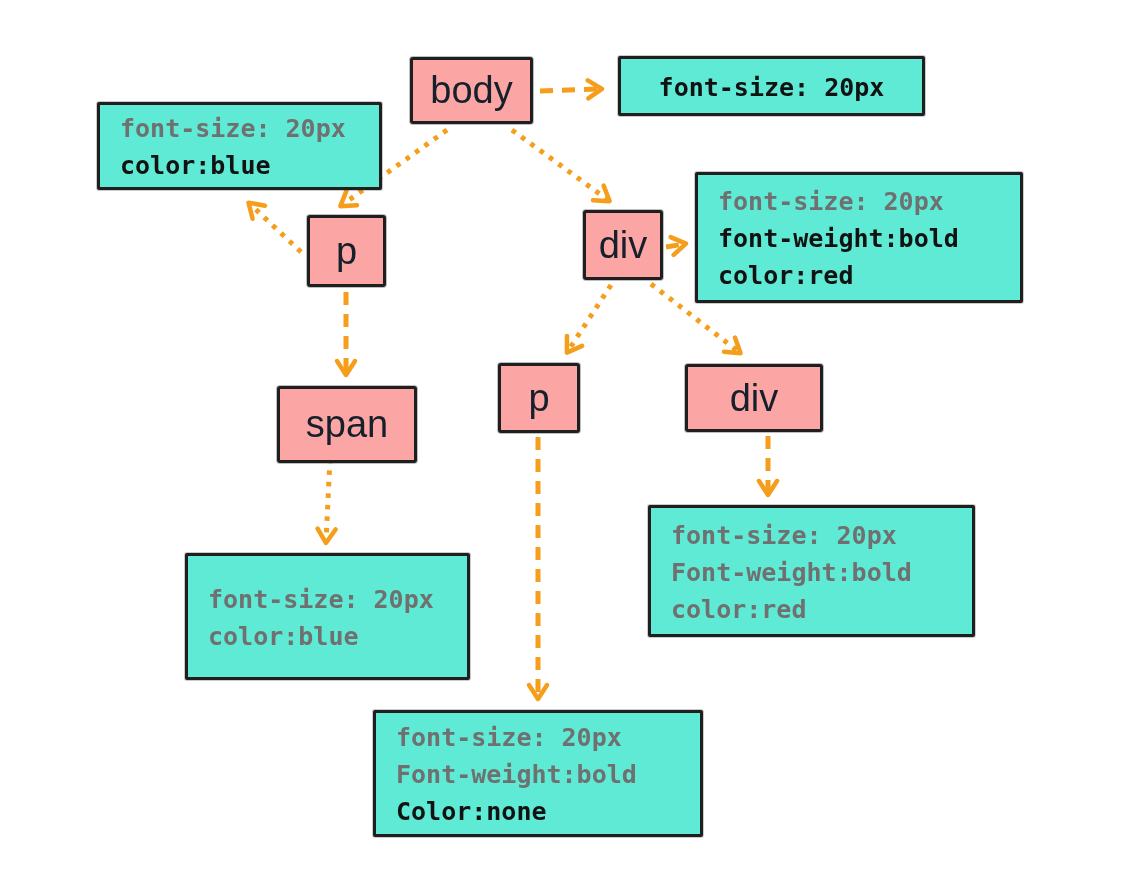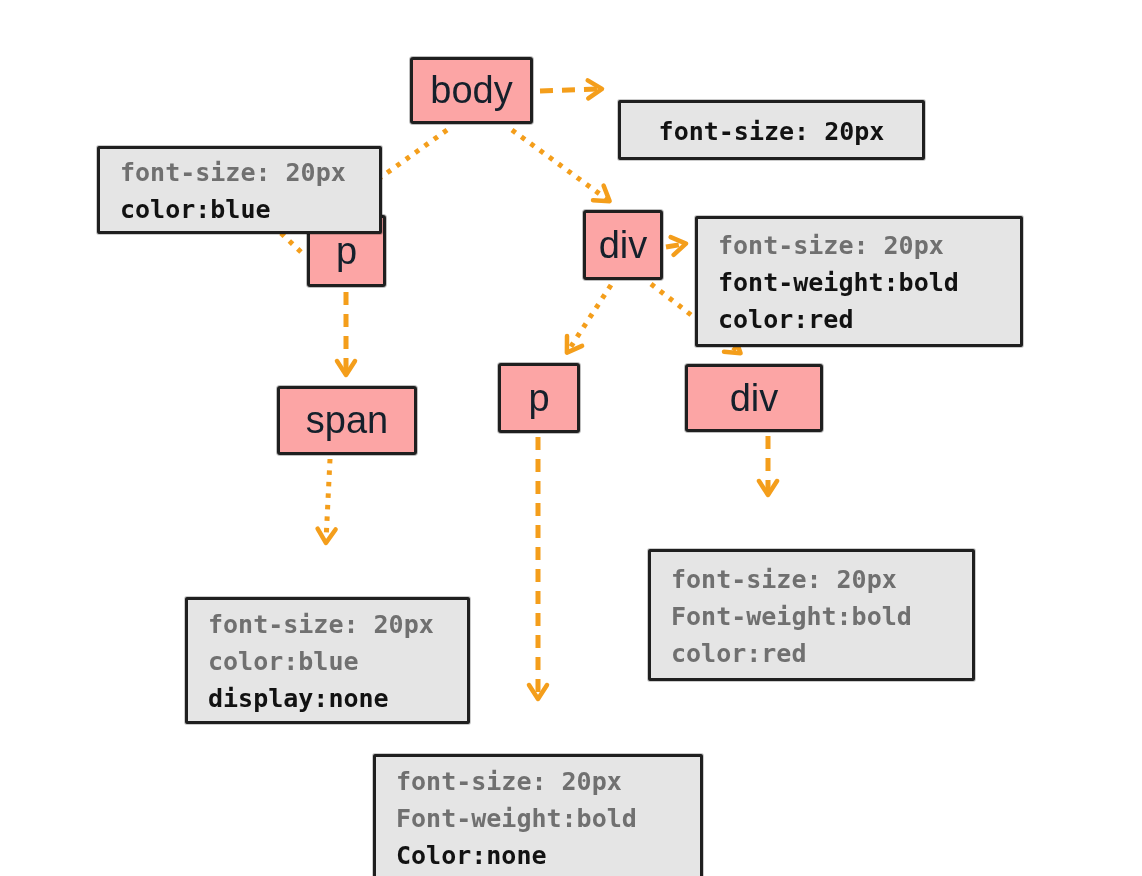--- a/index.html
+++ b/index.html
@@ -18,39 +18,38 @@
     border-radius:3px;
     display:flex;align-items:center;justify-content:center;
     box-sizing:border-box;
     color:#15202b;
     font-size:38px;
     box-shadow:0 0 0 1px rgba(0,0,0,0.25);
   }
   #node-body { left:410px; top:57px;  width:123px; height:67px; }
   #node-p    { left:307px; top:215px; width:79px;  height:72px; }
   #node-div  { left:583px; top:210px; width:80px;  height:70px; }
-  #node-span { left:277px; top:386px; width:140px; height:69px; }
+  #node-span { left:277px; top:386px; width:140px; height:77px; }
   #node-inner-p   { left:498px; top:363px; width:82px;  height:70px; }
   #node-inner-div { left:685px; top:364px; width:138px; height:68px; }
 
   
   .stylebox{
     position:absolute;
-    background:#e5e5e5;
+    background:#5eead4;
     border:3px solid #1f1f1f;
     border-radius:2px;
     box-sizing:border-box;
     font-family:"DejaVu Sans Mono","Liberation Mono",monospace;
     font-weight:bold;
     font-size:25px;
     line-height:37px;
     padding:8px 8px 6px 20px;
     display:flex;flex-direction:column;justify-content:center;
     box-shadow:0 0 0 1px rgba(0,0,0,0.2);
-    margin-top:44px;
   }
   .stylebox .muted{ color:#707070; }
   .stylebox .own  { color:#121212; }
   #stylebox-body      { left:618px; top:56px;  width:307px; height:60px; align-items:center; padding-left:8px; }
   #stylebox-p         { left:97px;  top:102px; width:285px; height:88px; }
   #stylebox-div       { left:695px; top:172px; width:328px; height:131px; }
   #stylebox-span      { left:185px; top:553px; width:285px; height:127px; }
   #stylebox-inner-p   { left:373px; top:710px; width:330px; height:127px; }
   #stylebox-inner-div { left:648px; top:505px; width:327px; height:132px; }
 
@@ -114,21 +113,20 @@
 
   <div class="stylebox" id="stylebox-div">
     <div class="muted">font-size: 20px</div>
     <div class="own">font-weight:bold</div>
     <div class="own">color:red</div>
   </div>
 
   <div class="stylebox" id="stylebox-span">
     <div class="muted">font-size: 20px</div>
     <div class="muted">color:blue</div>
-    <div class="own">display:none</div>
   </div>
 
   <div class="stylebox" id="stylebox-inner-p">
     <div class="muted">font-size: 20px</div>
     <div class="muted">Font-weight:bold</div>
     <div class="own">Color:none</div>
   </div>
 
   <div class="stylebox" id="stylebox-inner-div">
     <div class="muted">font-size: 20px</div>

